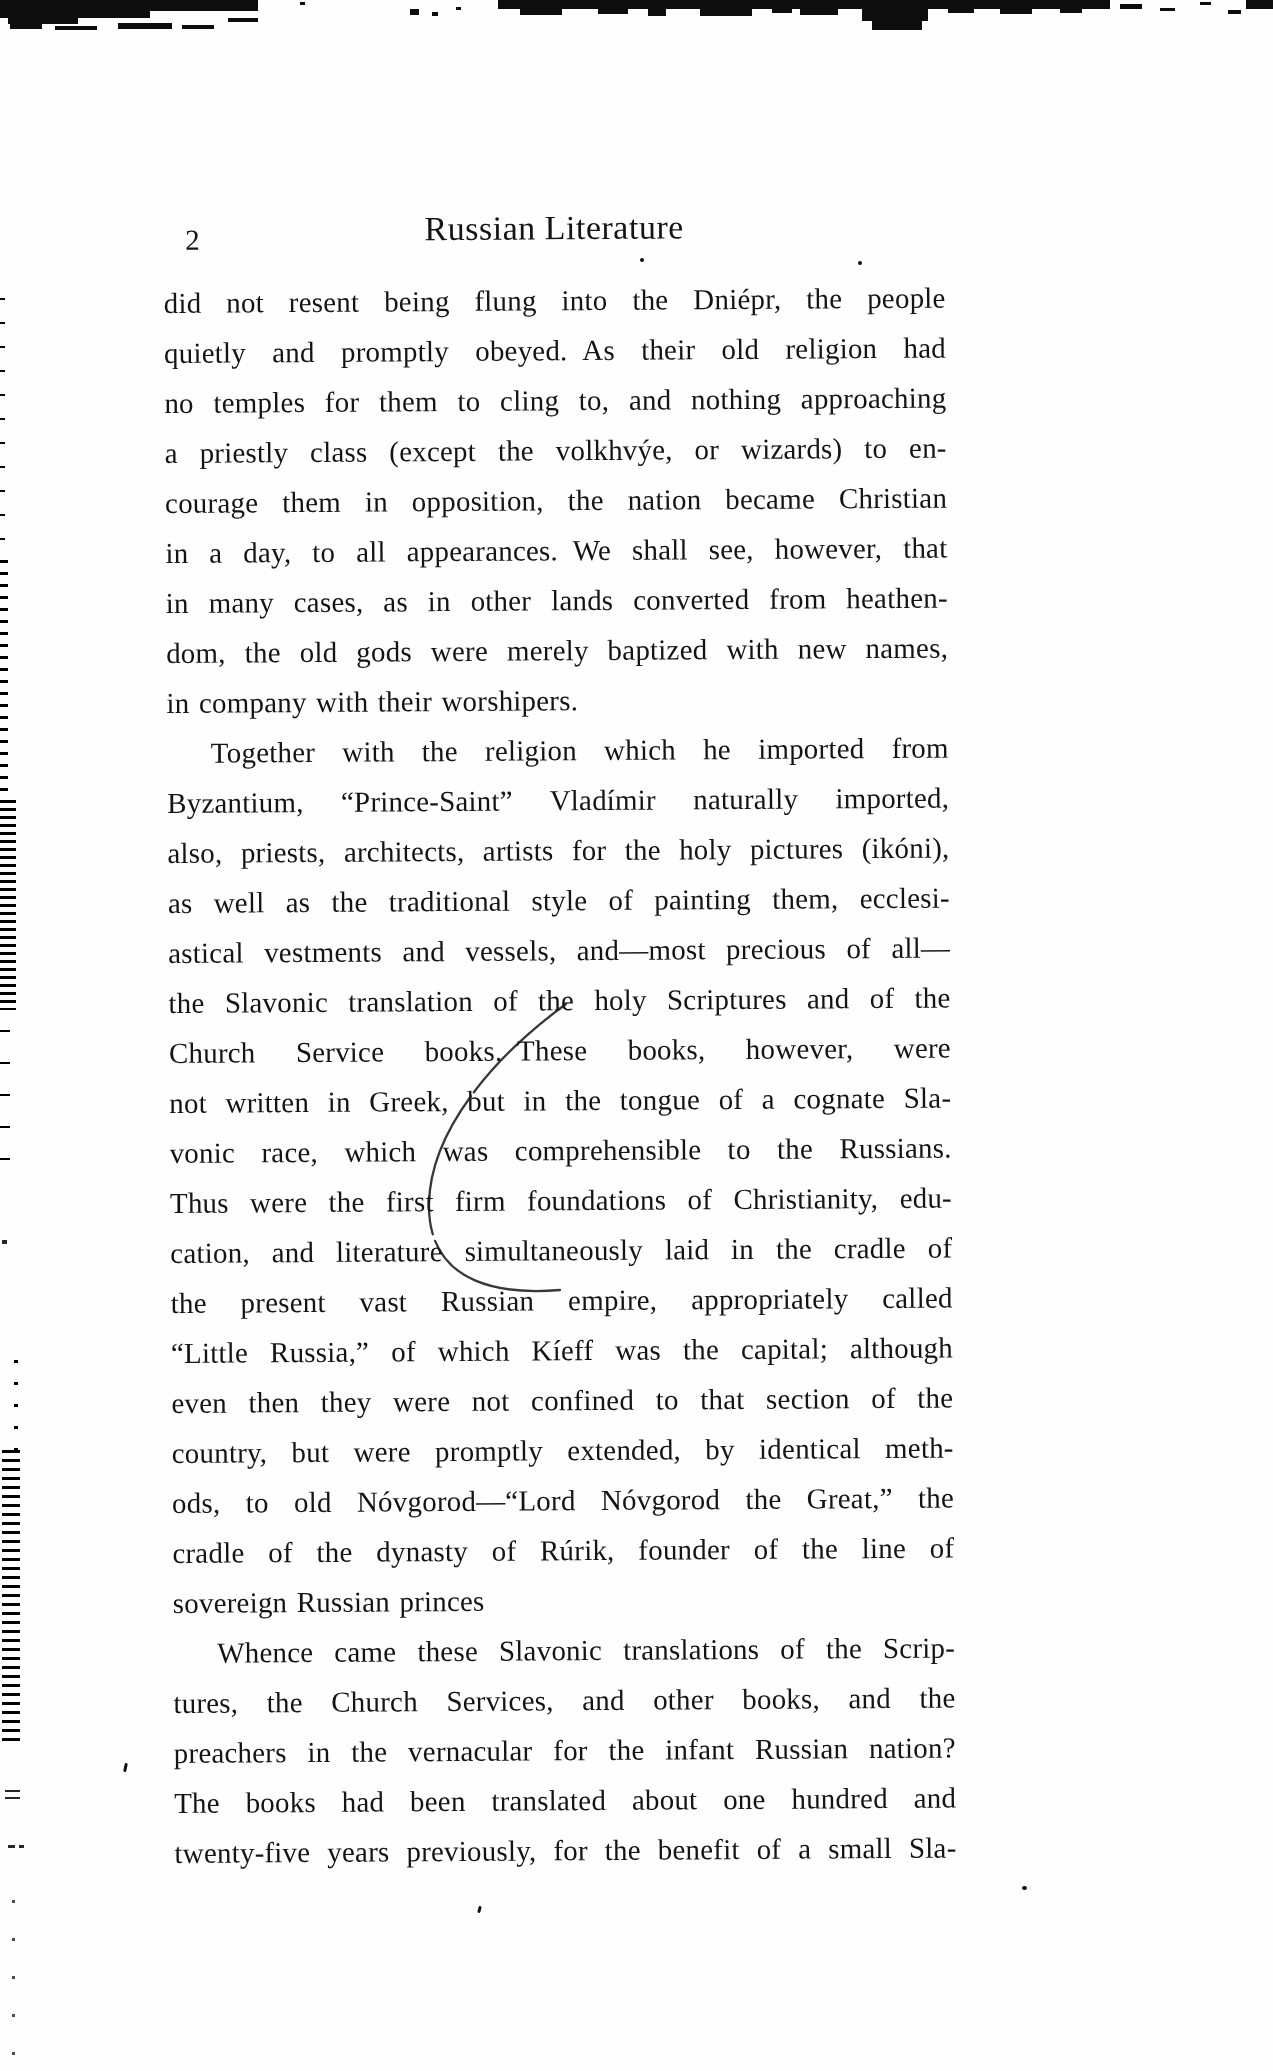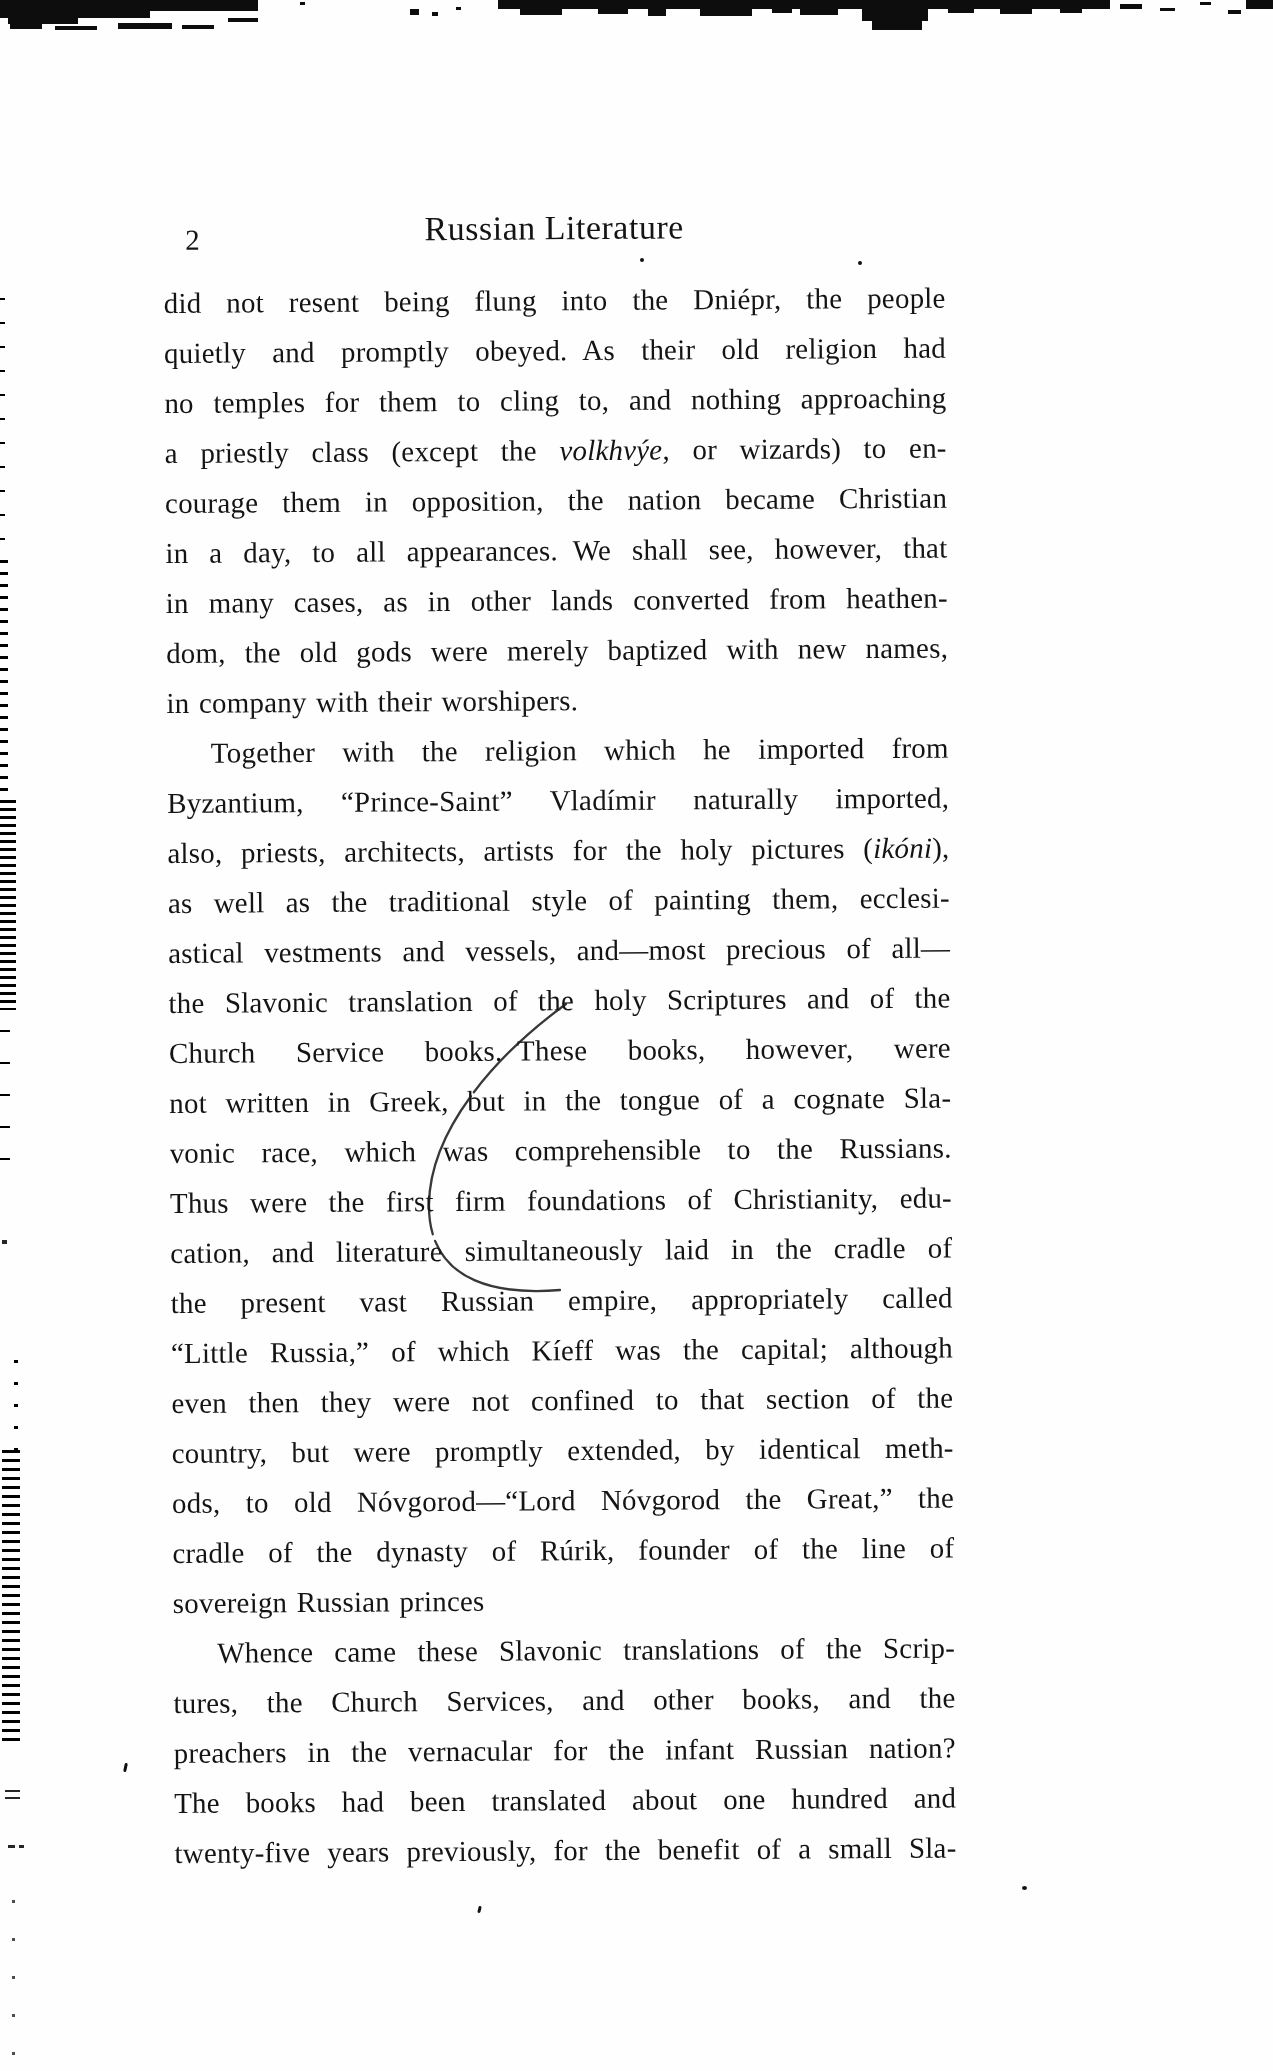--- a/index.html
+++ b/index.html
@@ -40,21 +40,21 @@
   .header{position:relative;height:44px;}
   .page-num{position:absolute;left:22px;top:12px;font-size:29px;}
   .running-head{text-align:center;font-size:34px;letter-spacing:.5px;}
   .page-text{margin-top:22px;}
   .line{
     font-size:29px;line-height:50px;height:50px;overflow:hidden;
     letter-spacing:.2px;word-spacing:2px;text-align:left;white-space:normal;
   }
   .line.j{text-align:justify;text-align-last:justify;}
   .line.ind{padding-left:44px;}
-  .it{font-style:italic;}
+  .it{}
 
   .pencil{position:absolute;top:0;left:0;width:1273px;height:2071px;pointer-events:none;}
 </style>
 </head>
 <body>
 
 <div class="page">
 
   <svg class="scan-top" viewBox="0 0 1273 44" aria-hidden="true">
     <g fill="#0d0d0d">

